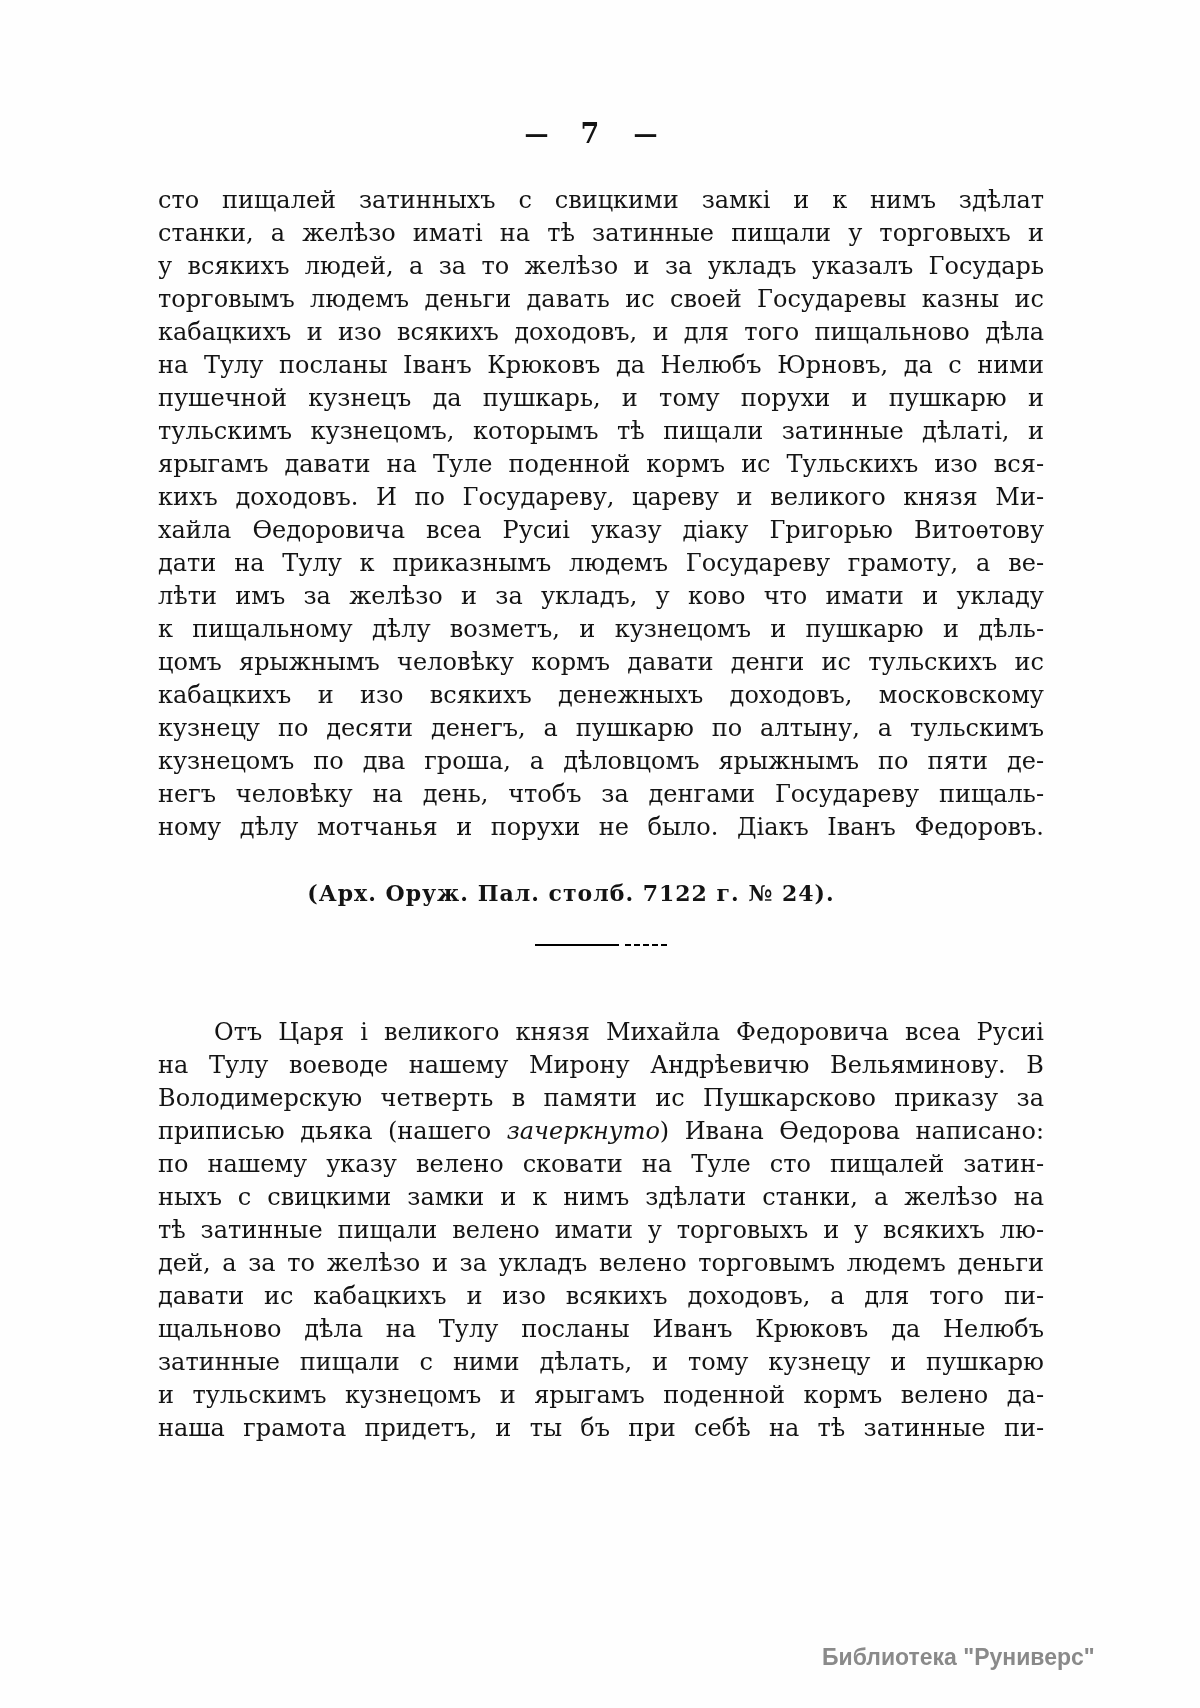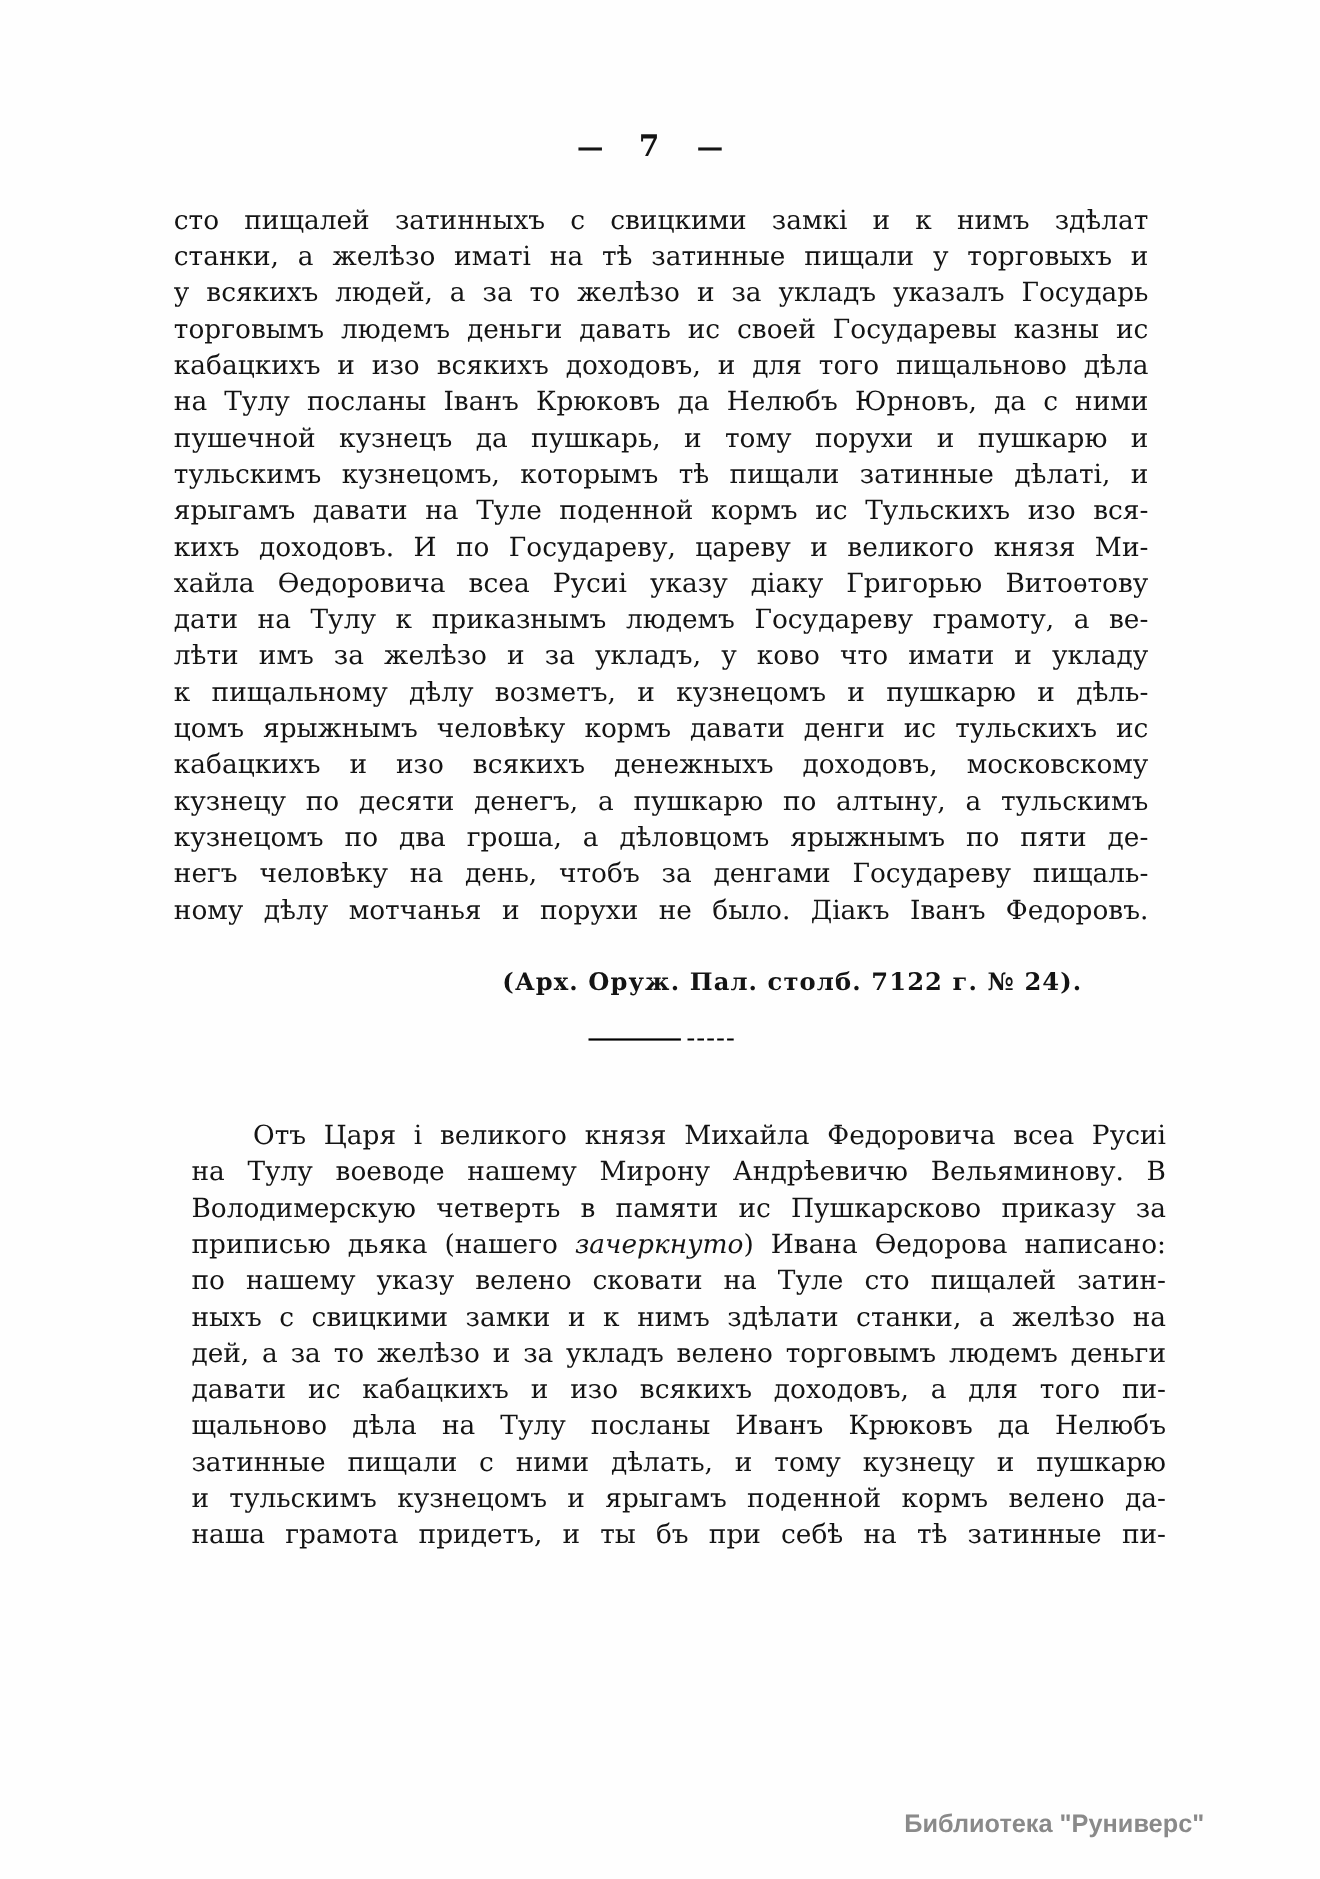--- a/index.html
+++ b/index.html
@@ -33,37 +33,37 @@
     letter-spacing: -2px;
   }
   .text-block {
     position: absolute;
     left: 158px;
     width: 886px;
     font-size: 24px;
     line-height: 33px;
   }
   .para1 { top: 184px; }
-  .para2 { top: 1016px; margin-left: 16px; }
+  .para2 { top: 1016px; }
   .text-line {
     text-align: justify;
     text-align-last: justify;
     height: 33px;
     overflow: hidden;
   }
   .para2 .text-line.first {
     text-indent: 56px;
   }
   .italic { font-style: italic; }
   .citation {
     position: absolute;
     left: 158px;
     top: 880px;
     width: 826px;
-    text-align: right;
+    text-align: center;
     font-size: 22px;
     font-weight: bold;
     letter-spacing: 1px;
   }
   .divider {
     position: absolute;
     left: 535px;
     top: 944px;
     display: flex;
     align-items: center;
@@ -128,20 +128,21 @@
     <span class="seg-dashed"></span>
   </div>
 
   <div class="text-block para2">
     <div class="text-line first">Отъ Царя і великого князя Михайла Федоровича всеа Русиі</div>
     <div class="text-line">на Тулу воеводе нашему Мирону Андрѣевичю Вельяминову. В</div>
     <div class="text-line">Володимерскую четверть в памяти ис Пушкарсково приказу за</div>
     <div class="text-line"><span>приписью дьяка (нашего </span><span class="italic">зачеркнуто</span><span>) Ивана Ѳедорова написано:</span></div>
     <div class="text-line">по нашему указу велено сковати на Туле сто пищалей затин-</div>
     <div class="text-line">ныхъ с свицкими замки и к нимъ здѣлати станки, а желѣзо на</div>
+    <div class="text-line">тѣ затинные пищали велено имати у торговыхъ и у всякихъ лю-</div>
     <div class="text-line">дей, а за то желѣзо и за укладъ велено торговымъ людемъ деньги</div>
     <div class="text-line">давати ис кабацкихъ и изо всякихъ доходовъ, а для того пи-</div>
     <div class="text-line">щальново дѣла на Тулу посланы Иванъ Крюковъ да Нелюбъ</div>
     <div class="text-line">затинные пищали с ними дѣлать, и тому кузнецу и пушкарю</div>
     <div class="text-line">и тульскимъ кузнецомъ и ярыгамъ поденной кормъ велено да-</div>
     <div class="text-line">наша грамота придетъ, и ты бъ при себѣ на тѣ затинные пи-</div>
   </div>
 
   <div class="watermark">Библиотека "Руниверс"</div>
 

